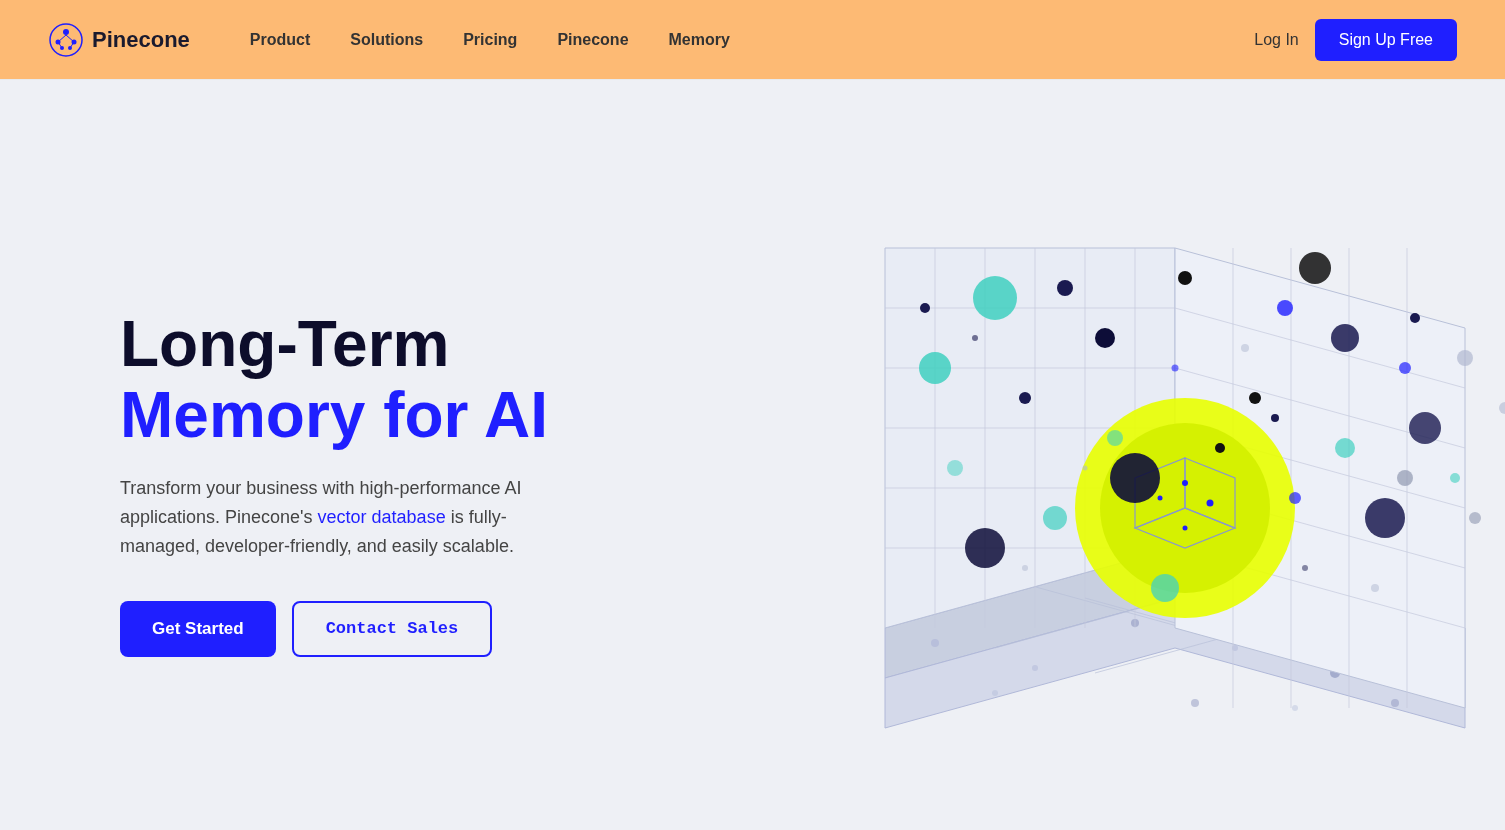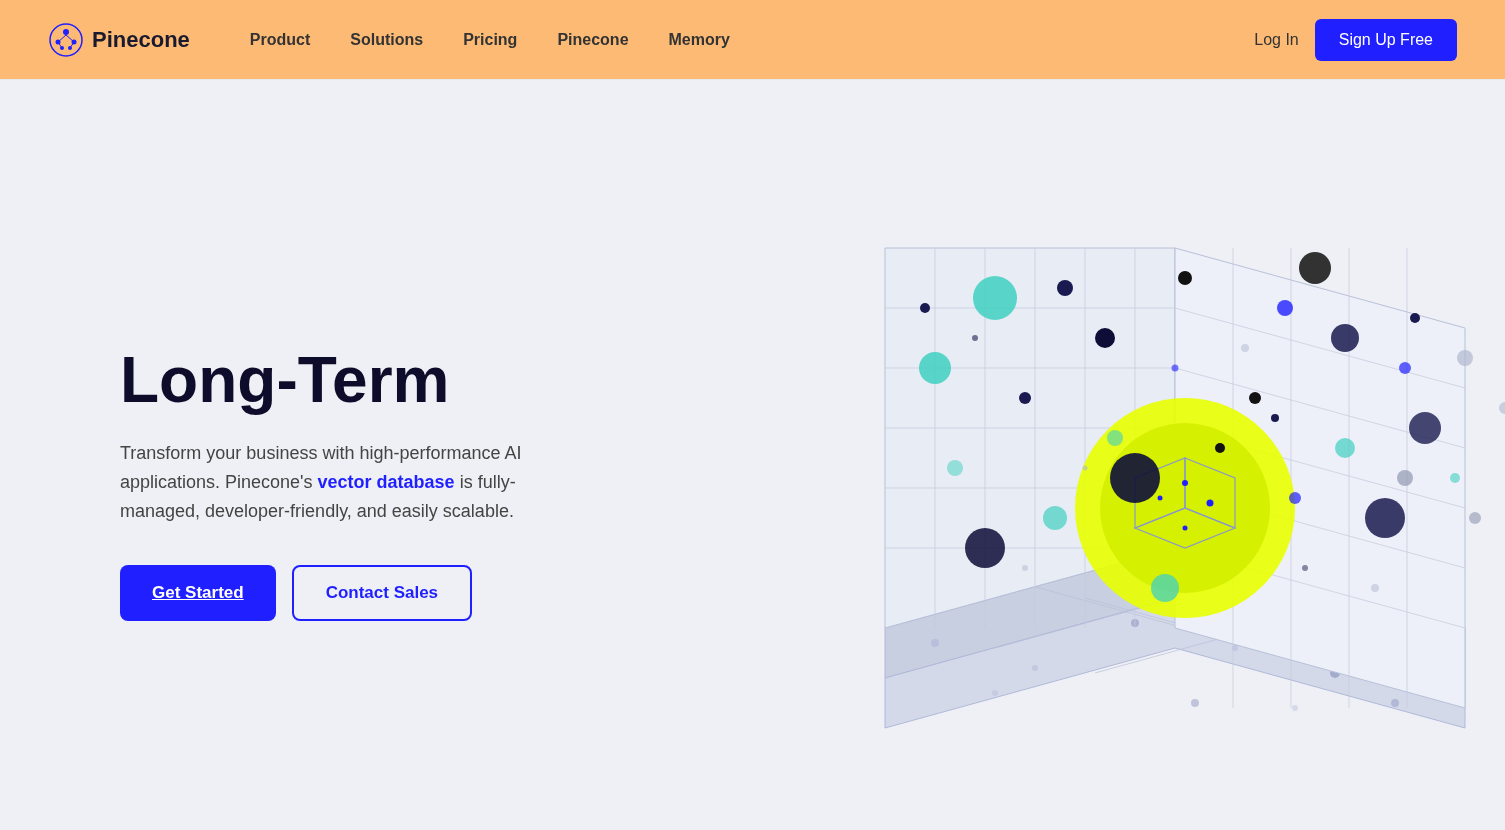--- a/index.html
+++ b/index.html
@@ -96,47 +96,46 @@
     .hero-description {
       margin-top: 24px;
       font-size: 18px;
       color: #444;
       line-height: 1.6;
       max-width: 460px;
     }
     .hero-description a {
       color: #1f1fff;
       text-decoration: none;
-      font-weight: bold;
     }
     .hero-buttons {
       display: flex;
       gap: 16px;
       margin-top: 40px;
     }
     .btn-get-started {
       font-size: 17px;
       font-weight: 700;
       color: #fff;
       background: #1f1fff;
       border: none;
       border-radius: 8px;
       padding: 18px 32px;
       cursor: pointer;
-      text-decoration: underline;
     }
     .btn-contact-sales {
       font-size: 17px;
       font-weight: 600;
       color: #1f1fff;
       background: transparent;
       border: 2px solid #1f1fff;
       border-radius: 8px;
       padding: 16px 32px;
       cursor: pointer;
+      font-family: Liberation Mono, monospace;
     }
 
     
     .hero-visual {
       flex: 1;
       display: flex;
       justify-content: center;
       align-items: center;
       position: absolute;
       right: -20px;
@@ -179,20 +178,21 @@
 
   <div class="nav-actions">
     <button class="btn-login">Log In</button>
     <button class="btn-signup">Sign Up Free</button>
   </div>
 </nav>
 
 <section class="hero">
   <div class="hero-content">
     <span class="hero-title-line1">Long-Term</span>
+    <span class="hero-title-line2">Memory for AI</span>
     <p class="hero-description">
       Transform your business with high-performance AI applications. Pinecone's <a href="#">vector database</a> is fully-managed, developer-friendly, and easily scalable.
     </p>
     <div class="hero-buttons">
       <button class="btn-get-started">Get Started</button>
       <button class="btn-contact-sales">Contact Sales</button>
     </div>
   </div>
 
   <div class="hero-visual">

